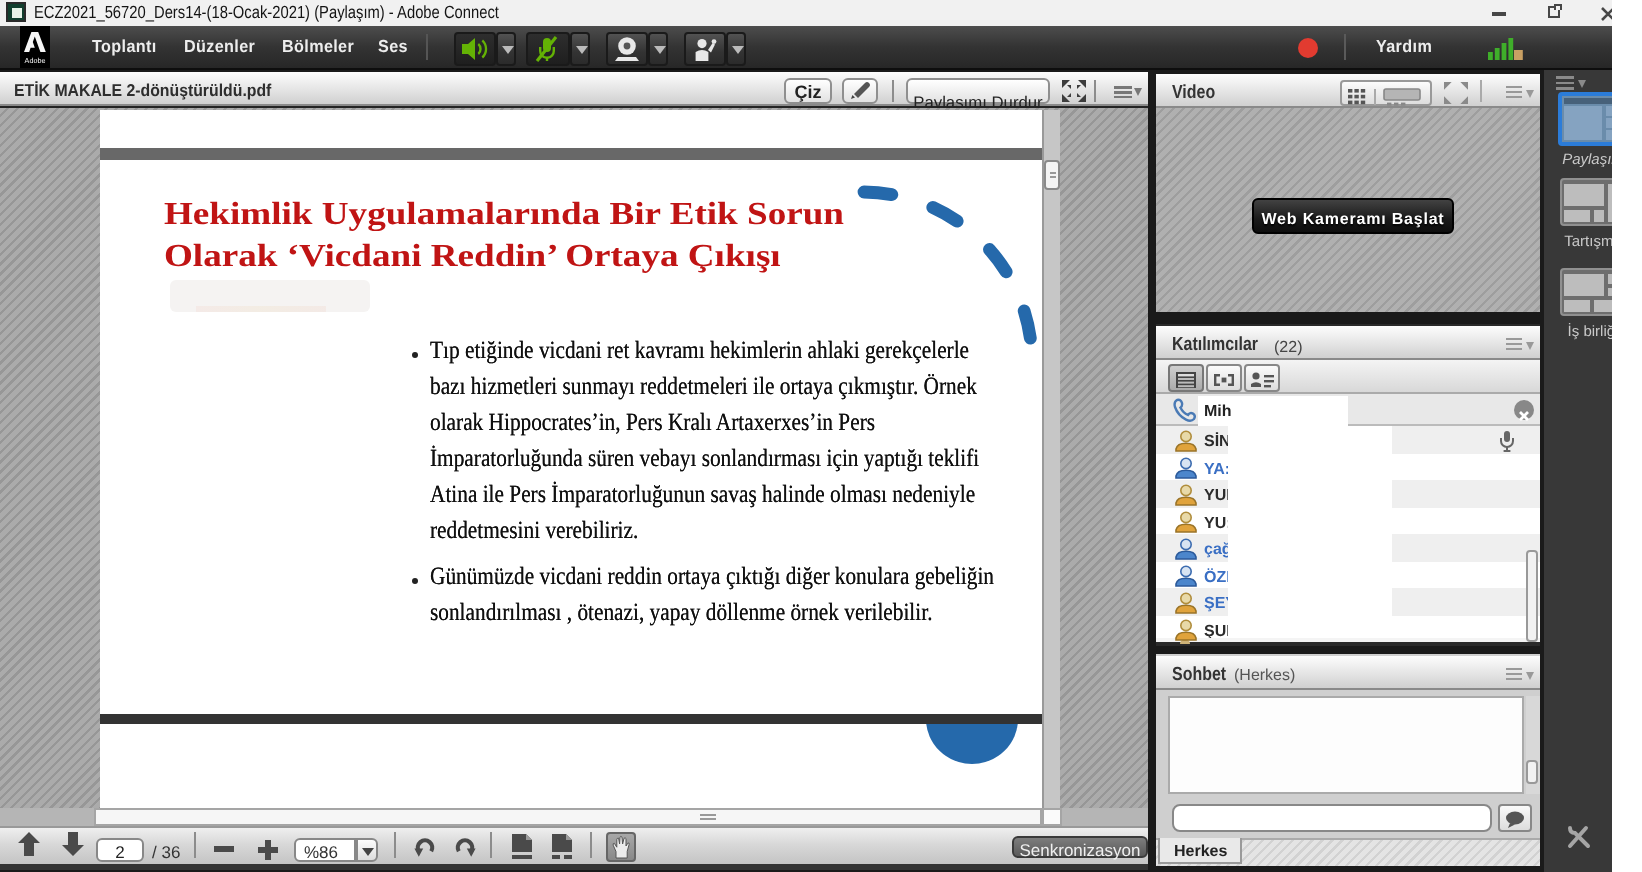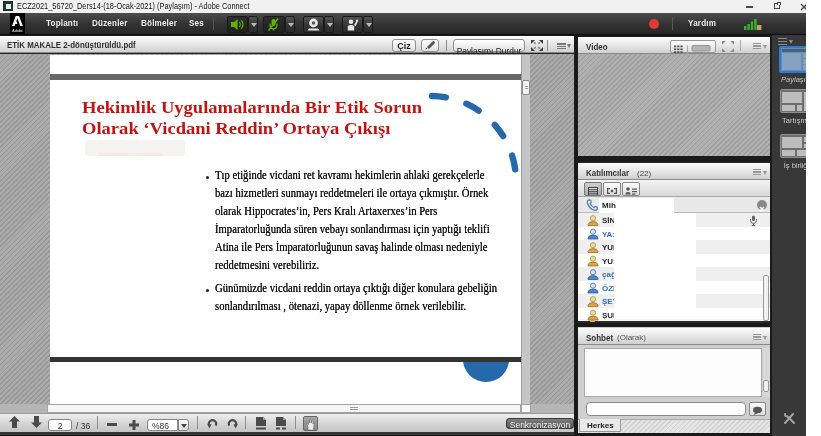--- a/index.html
+++ b/index.html
@@ -253,20 +253,21 @@
         <path d="M0 0 L3.5 0 L0 3.5 Z"></path>
         <path d="M11 0 L11 3.5 L7.5 0 Z"></path>
         <path d="M0 10 L0 6.5 L3.5 10 Z"></path>
         <path d="M11 10 L7.5 10 L11 6.5 Z"></path>
       </g>
     </svg>
   <div class="abs sep-v" style="left:740px;top:40px;height:11px;background:#aaa;"></div>
   <div class="abs" style="left:753px;top:43px;width:8px;height:6px;background:linear-gradient(#999 0 1.2px,transparent 1.2px 2.4px,#999 2.4px 3.6px,transparent 3.6px 4.8px,#999 4.8px 6px,transparent 6px);"></div>
   <div class="ddarrow abs" style="left:763px;top:45px;border-top-color:#999;border-left-width:2.5px;border-right-width:2.5px;"></div>
   <div class="abs hatch" style="left:578px;top:54px;width:192px;height:102px;background:repeating-linear-gradient(135deg,#b0b0b0 0 2.3px,#9e9e9e 2.3px 3.5px);"></div>
+  <div class="abs" style="left:626px;top:99px;width:101px;height:18px;background:linear-gradient(#424242,#1a1a1a 60%,#0d0d0d);border:1px solid #000;border-radius:3px;color:#fff;font-size:8px;font-weight:bold;letter-spacing:0.4px;text-align:center;padding-top:5px;text-shadow:0 1px 1px #000;">Web Kameramı Başlat</div>
 
   <div class="abs" style="left:578px;top:162px;width:192px;height:161px;background:#2a2a2a;"></div>
   <div class="abs podheader" style="left:578px;top:163px;width:192px;height:17px;"></div>
   <div class="abs" style="left:586px;top:167px;font-size:9.5px;font-weight:bold;color:#333;transform:scaleX(0.84);transform-origin:left top;">Katılımcılar</div>
   <div class="abs" style="left:637px;top:168.5px;font-size:8px;color:#444;">(22)</div>
   <div class="abs" style="left:753px;top:169px;width:8px;height:6px;background:linear-gradient(#999 0 1.2px,transparent 1.2px 2.4px,#999 2.4px 3.6px,transparent 3.6px 4.8px,#999 4.8px 6px,transparent 6px);"></div>
   <div class="ddarrow abs" style="left:763px;top:171px;border-top-color:#999;border-left-width:2.5px;border-right-width:2.5px;"></div>
   <div class="abs" style="left:578px;top:180px;width:192px;height:17px;background:linear-gradient(#f4f4f4,#d8d8d8);border-bottom:1px solid #aaa;"></div>
   <div class="abs" style="left:584px;top:182px;width:18px;height:14px;border:1px solid #777;border-radius:2px;background:linear-gradient(#cfcfcf,#aaa);">
     <svg width="16" height="12" viewBox="0 0 16 12">
@@ -351,21 +352,21 @@
     <use href="#pg" y="41.5"></use>
     <use href="#pb" y="55"></use>
     <use href="#pb" y="68.5"></use>
     <use href="#pg" y="82"></use>
     <use href="#pg" y="95.5"></use>
   </svg>
 
   <div class="abs" style="left:578px;top:327px;width:192px;height:106px;background:#cfcfcf;"></div>
   <div class="abs podheader" style="left:578px;top:328px;width:192px;height:17px;"></div>
   <div class="abs" style="left:586px;top:332px;font-size:9.5px;font-weight:bold;color:#333;transform:scaleX(0.84);transform-origin:left top;">Sohbet</div>
-  <div class="abs" style="left:617px;top:333px;font-size:8px;color:#555;">(Olarak)</div>
+  <div class="abs" style="left:617px;top:333px;font-size:8px;color:#555;">(Herkes)</div>
   <div class="abs" style="left:753px;top:334px;width:8px;height:6px;background:linear-gradient(#999 0 1.2px,transparent 1.2px 2.4px,#999 2.4px 3.6px,transparent 3.6px 4.8px,#999 4.8px 6px,transparent 6px);"></div>
   <div class="ddarrow abs" style="left:763px;top:336px;border-top-color:#999;border-left-width:2.5px;border-right-width:2.5px;"></div>
   <div class="abs" style="left:584px;top:348px;width:178px;height:49px;background:#fdfdfd;border:1px solid #aaa;"></div>
   <div class="abs" style="left:763px;top:348px;width:7px;height:49px;background:#d8d8d8;"></div>
   <div class="abs" style="left:763px;top:380px;width:6px;height:12px;background:#f2f2f2;border:1px solid #999;border-radius:2px;"></div>
   <div class="abs" style="left:586px;top:402px;width:160px;height:14px;background:#fff;border:1px solid #888;border-radius:4px;"></div>
   <div class="abs" style="left:749px;top:402px;width:17px;height:14px;background:linear-gradient(#fafafa,#ddd);border:1px solid #888;border-radius:2px;">
     <svg width="15" height="12" viewBox="0 0 15 12">
         <ellipse cx="7.5" cy="5" rx="4.5" ry="3.2" fill="#555"></ellipse>
         <path d="M5 7.5 L4 10 L7.5 8.2 Z" fill="#555"></path>

